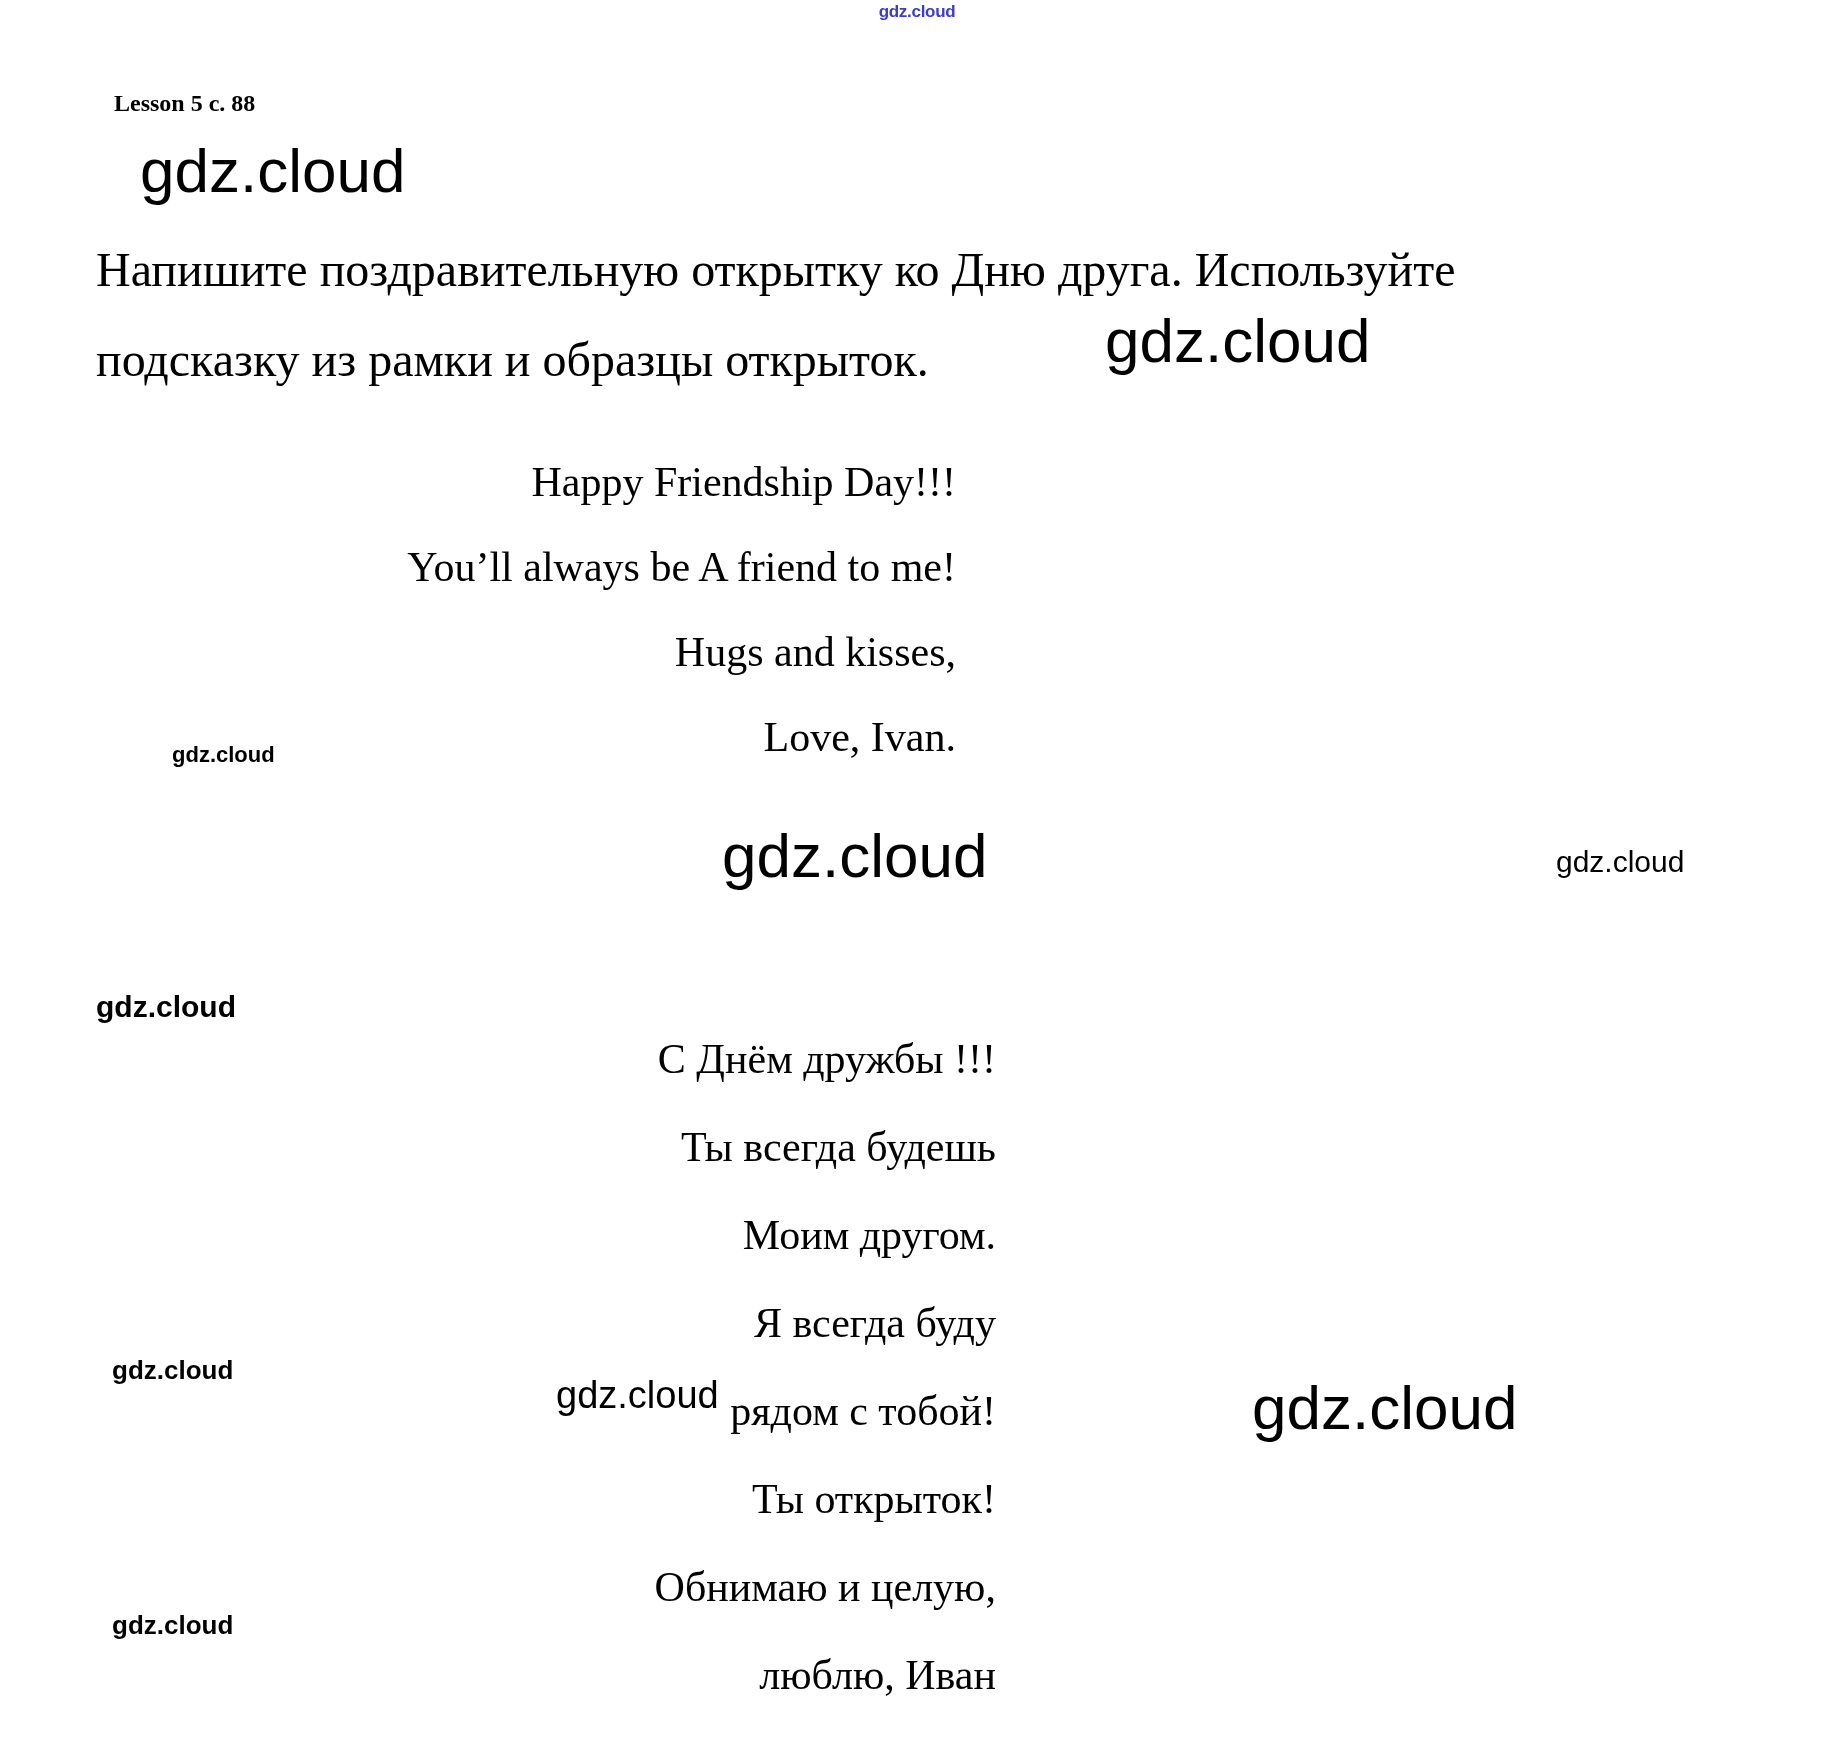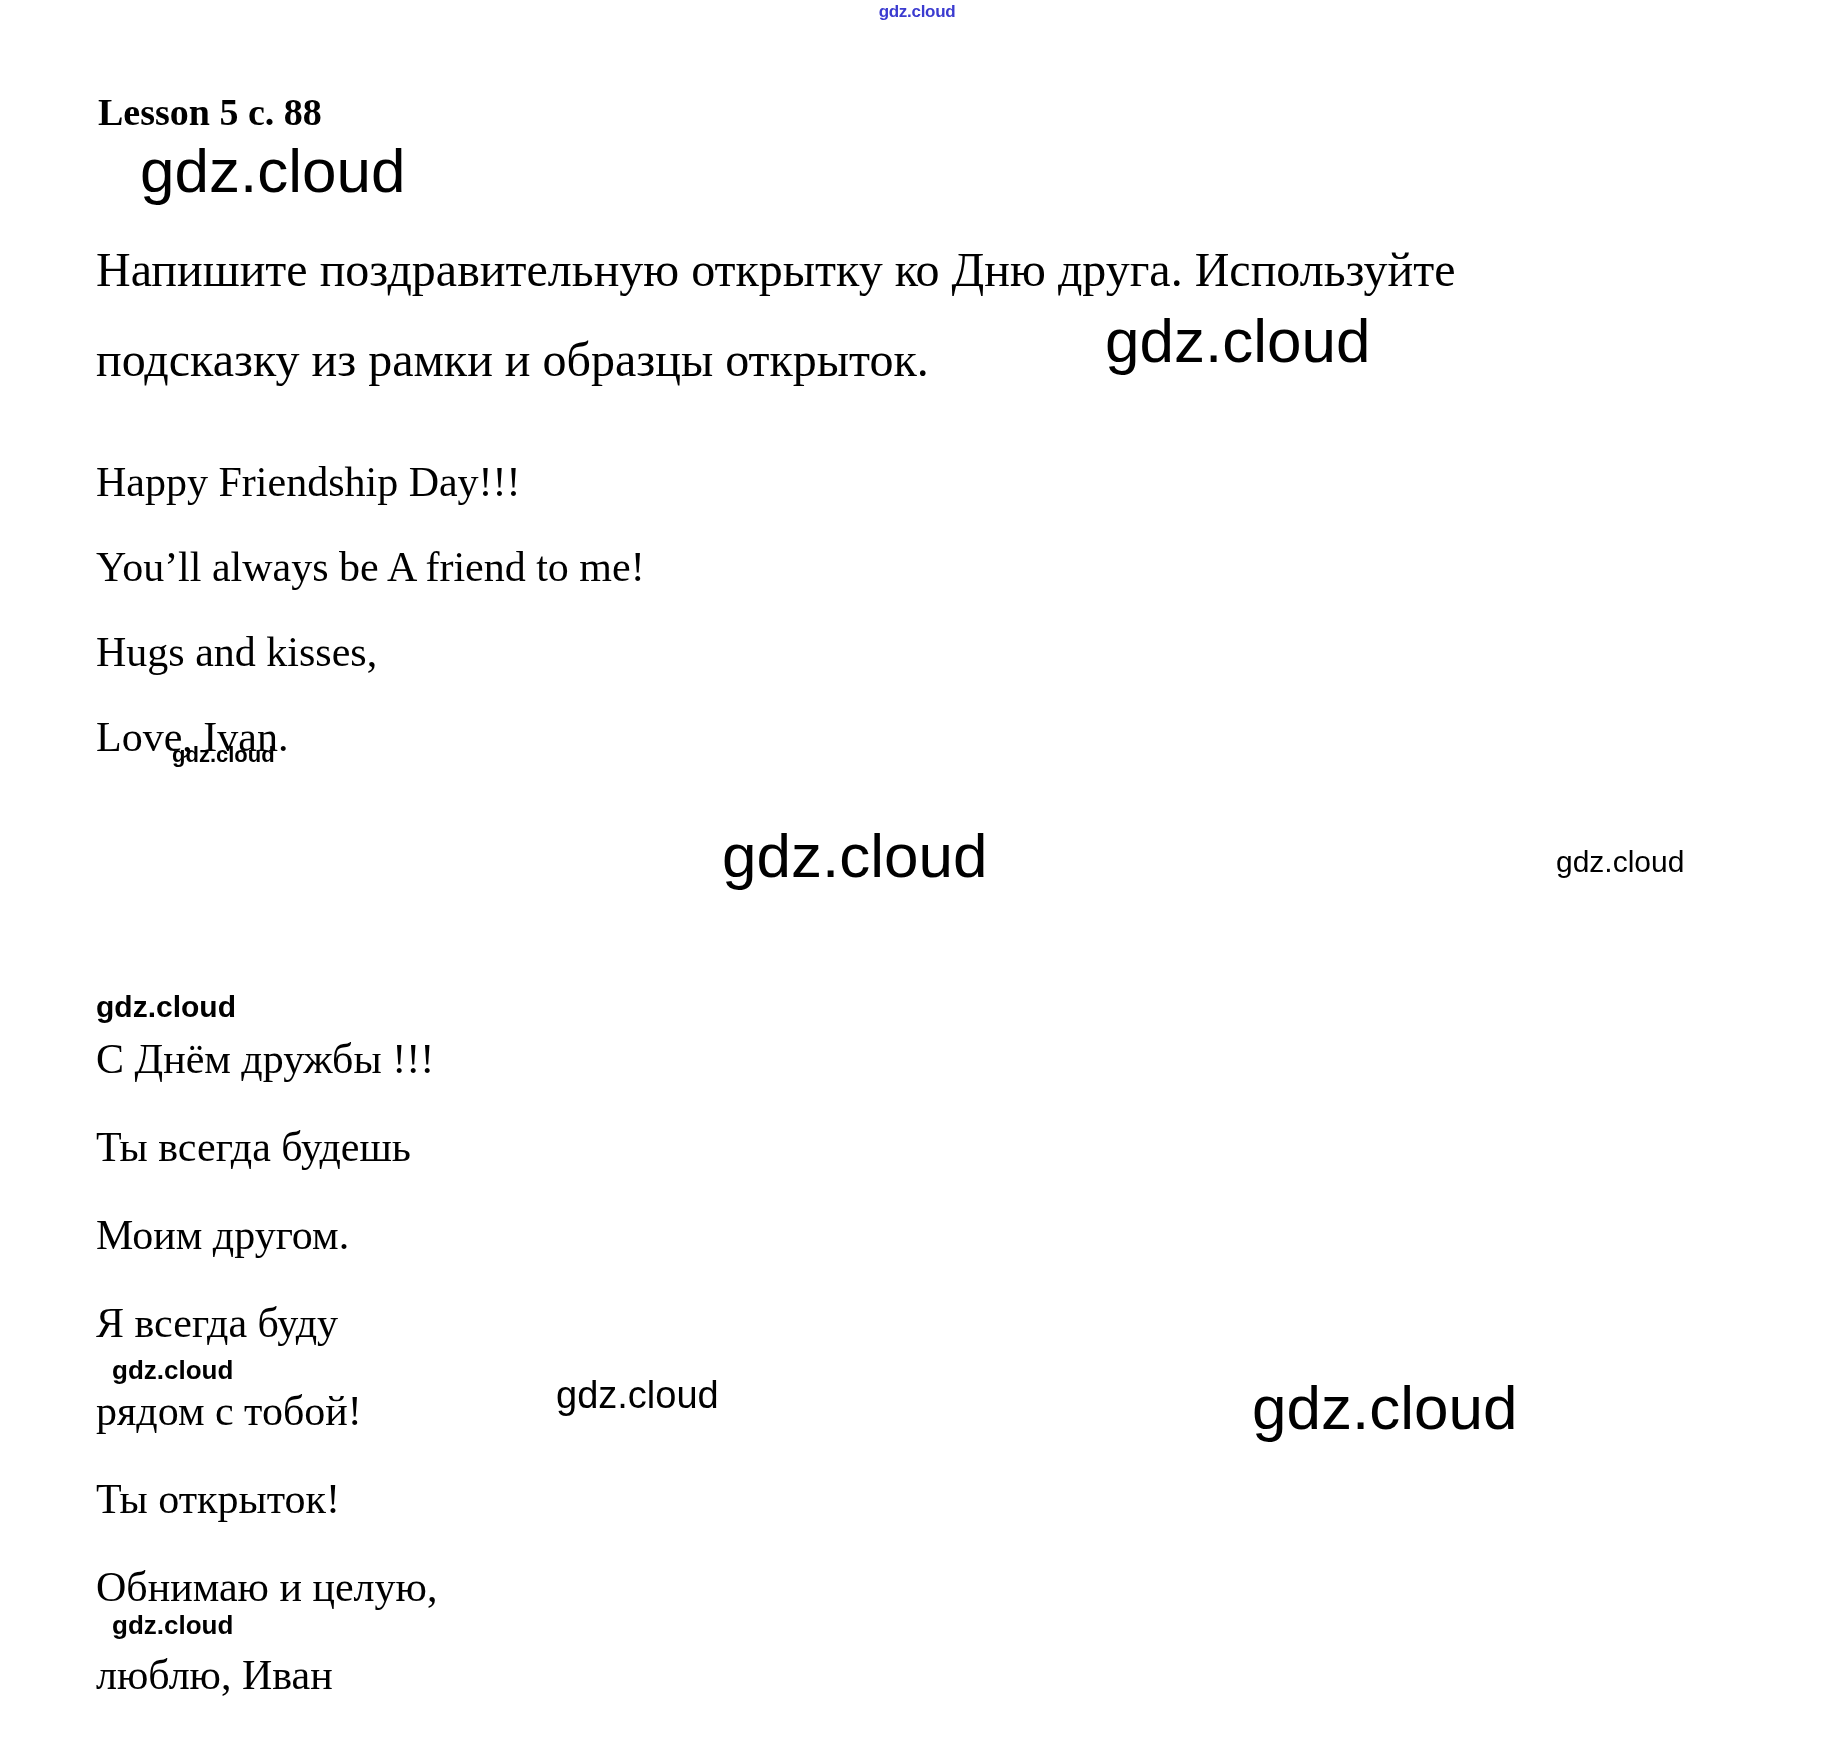--- a/index.html
+++ b/index.html
@@ -30,24 +30,24 @@
     text-align: center;
     font-family: "Liberation Sans", sans-serif;
     font-size: 17px;
     font-weight: bold;
     color: #3b3bd0;
     letter-spacing: -0.3px;
   }
 
   .heading {
     position: absolute;
-    left: 98px;
+    left: 114px;
     top: 90px;
     font-family: "Liberation Serif", serif;
-    font-size: 38px;
+    font-size: 24px;
     font-weight: bold;
     white-space: nowrap;
   }
 
   .intro {
     position: absolute;
     left: 96px;
     top: 225px;
     width: 1440px;
     font-size: 48px;
@@ -67,20 +67,21 @@
     position: absolute;
     left: 96px;
     top: 1015px;
     width: 900px;
     font-size: 42px;
     line-height: 88px;
   }
 
   .line {
     white-space: nowrap;
+    text-align: right;
   }
 
   
   .wm {
     position: absolute;
     font-family: "Liberation Sans", sans-serif;
     color: #000000;
     white-space: nowrap;
   }
   .wm-1 { left: 140px; top: 135px; font-size: 62px; }

